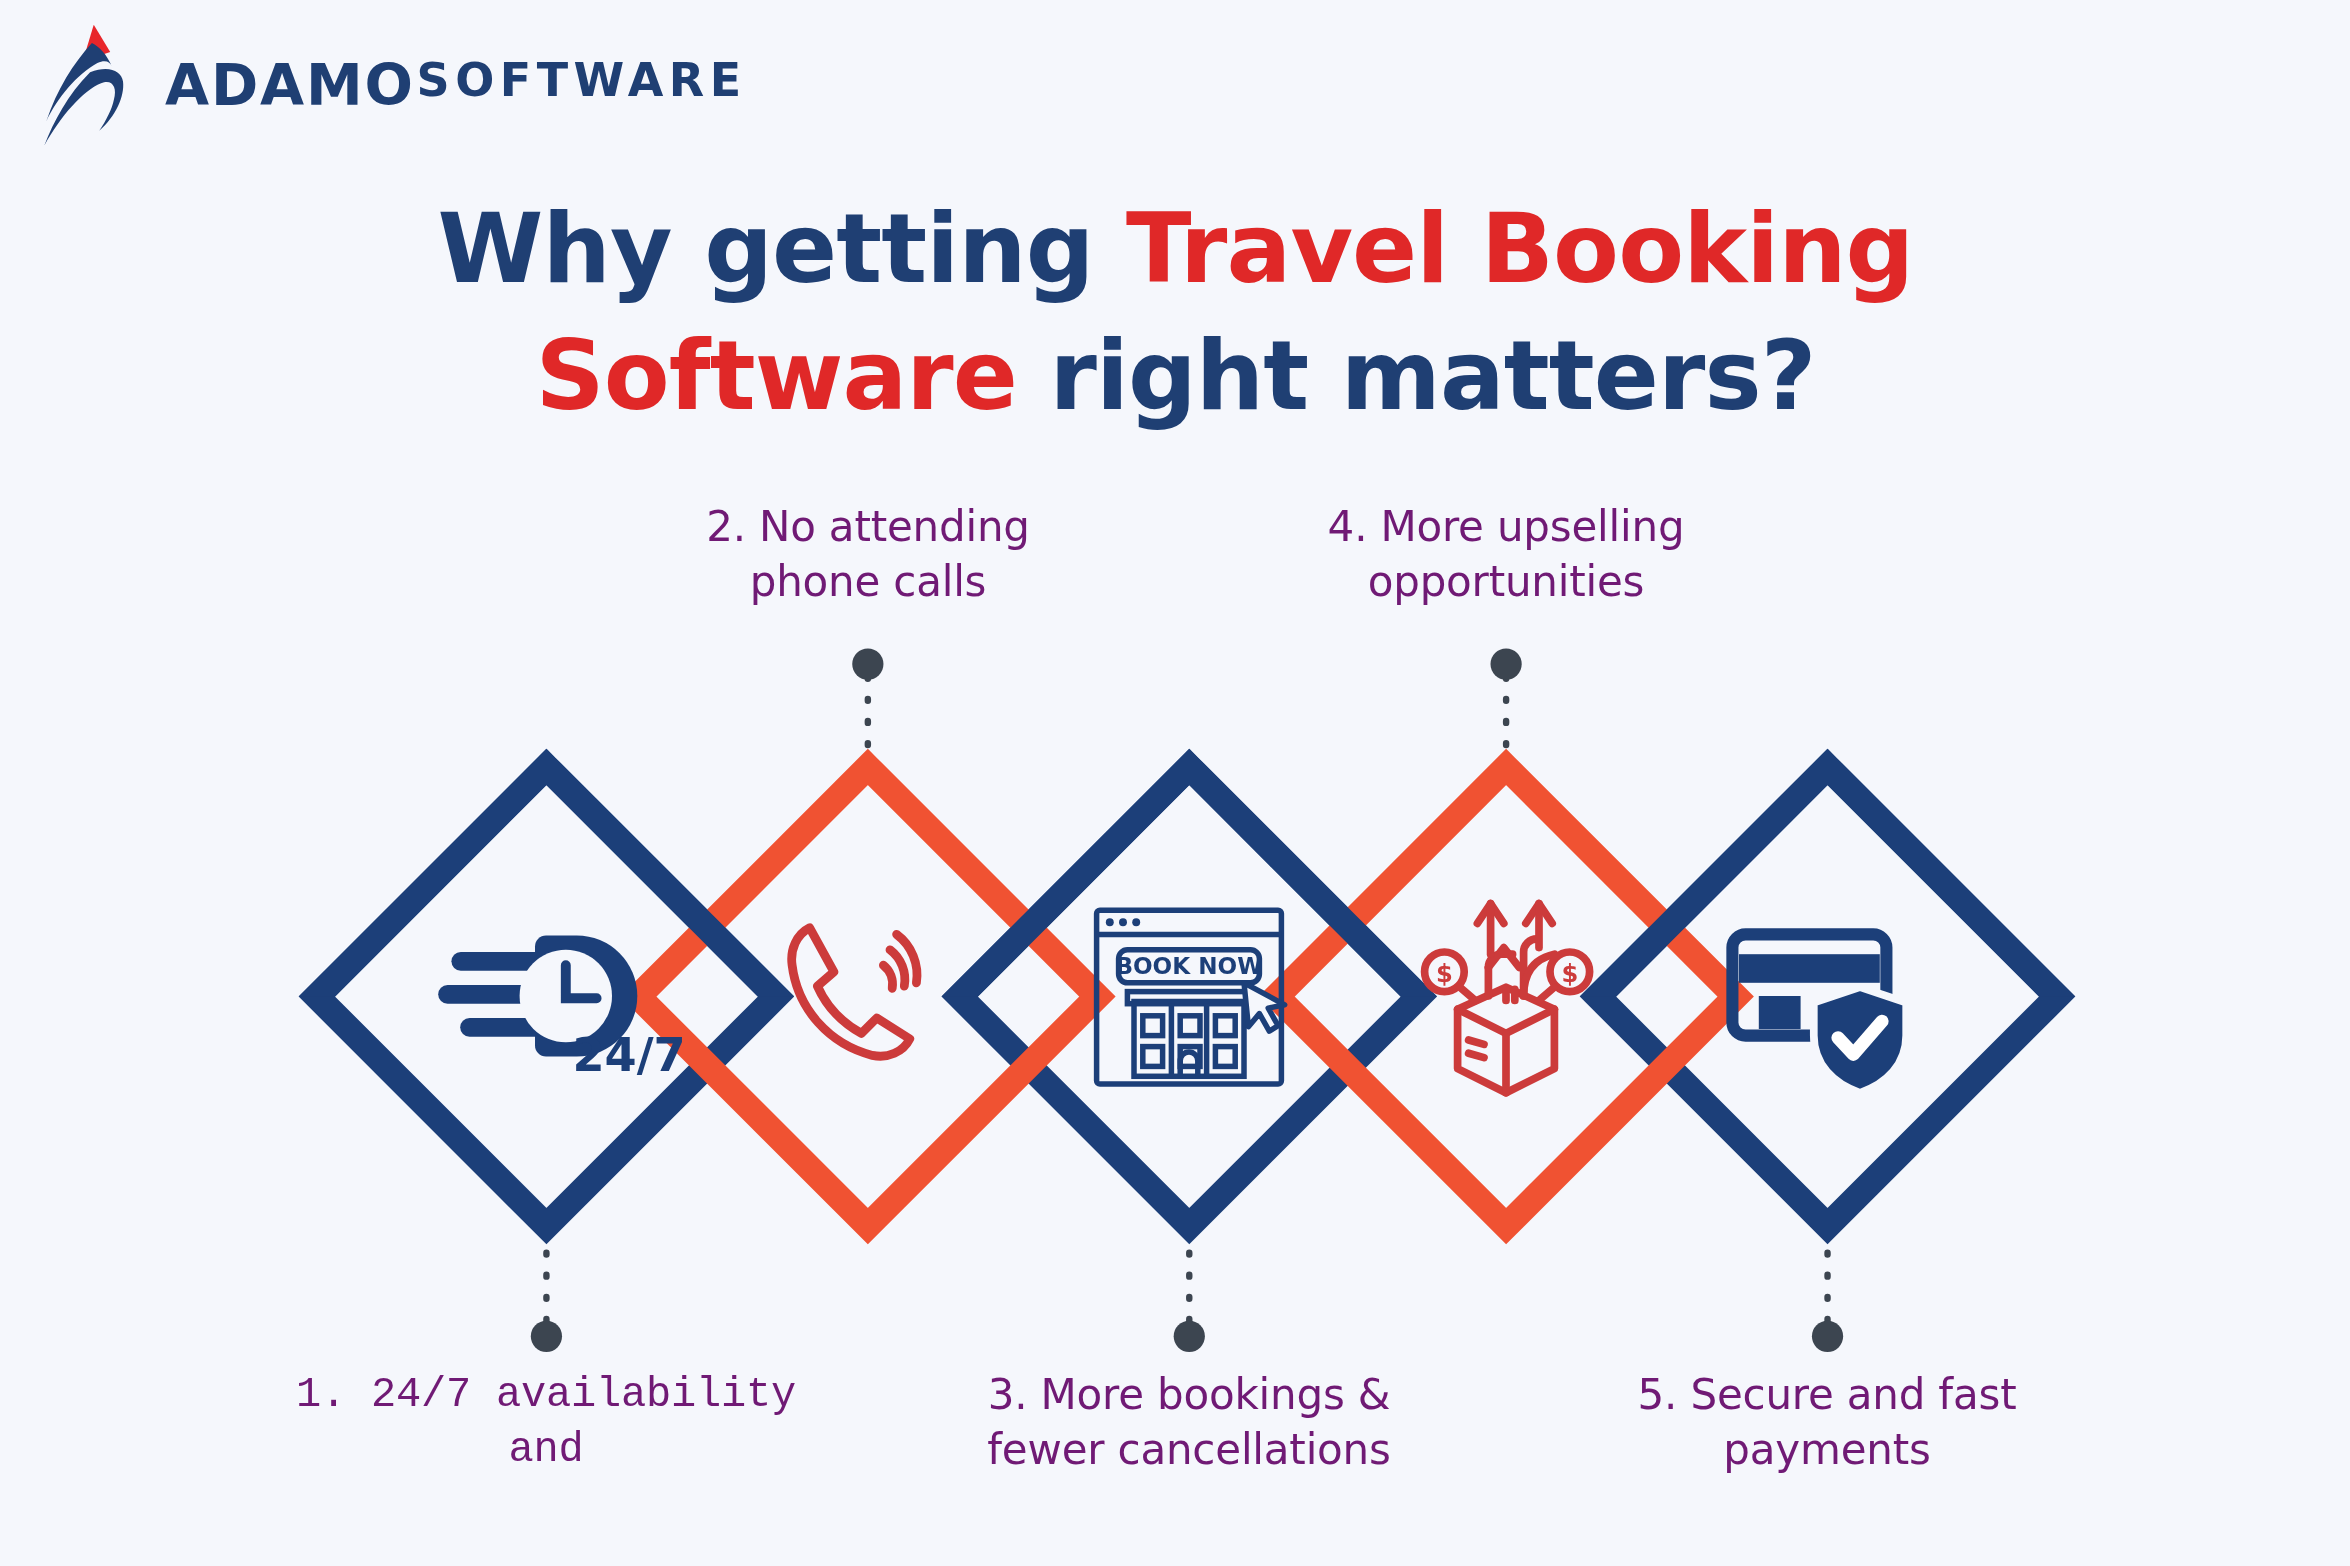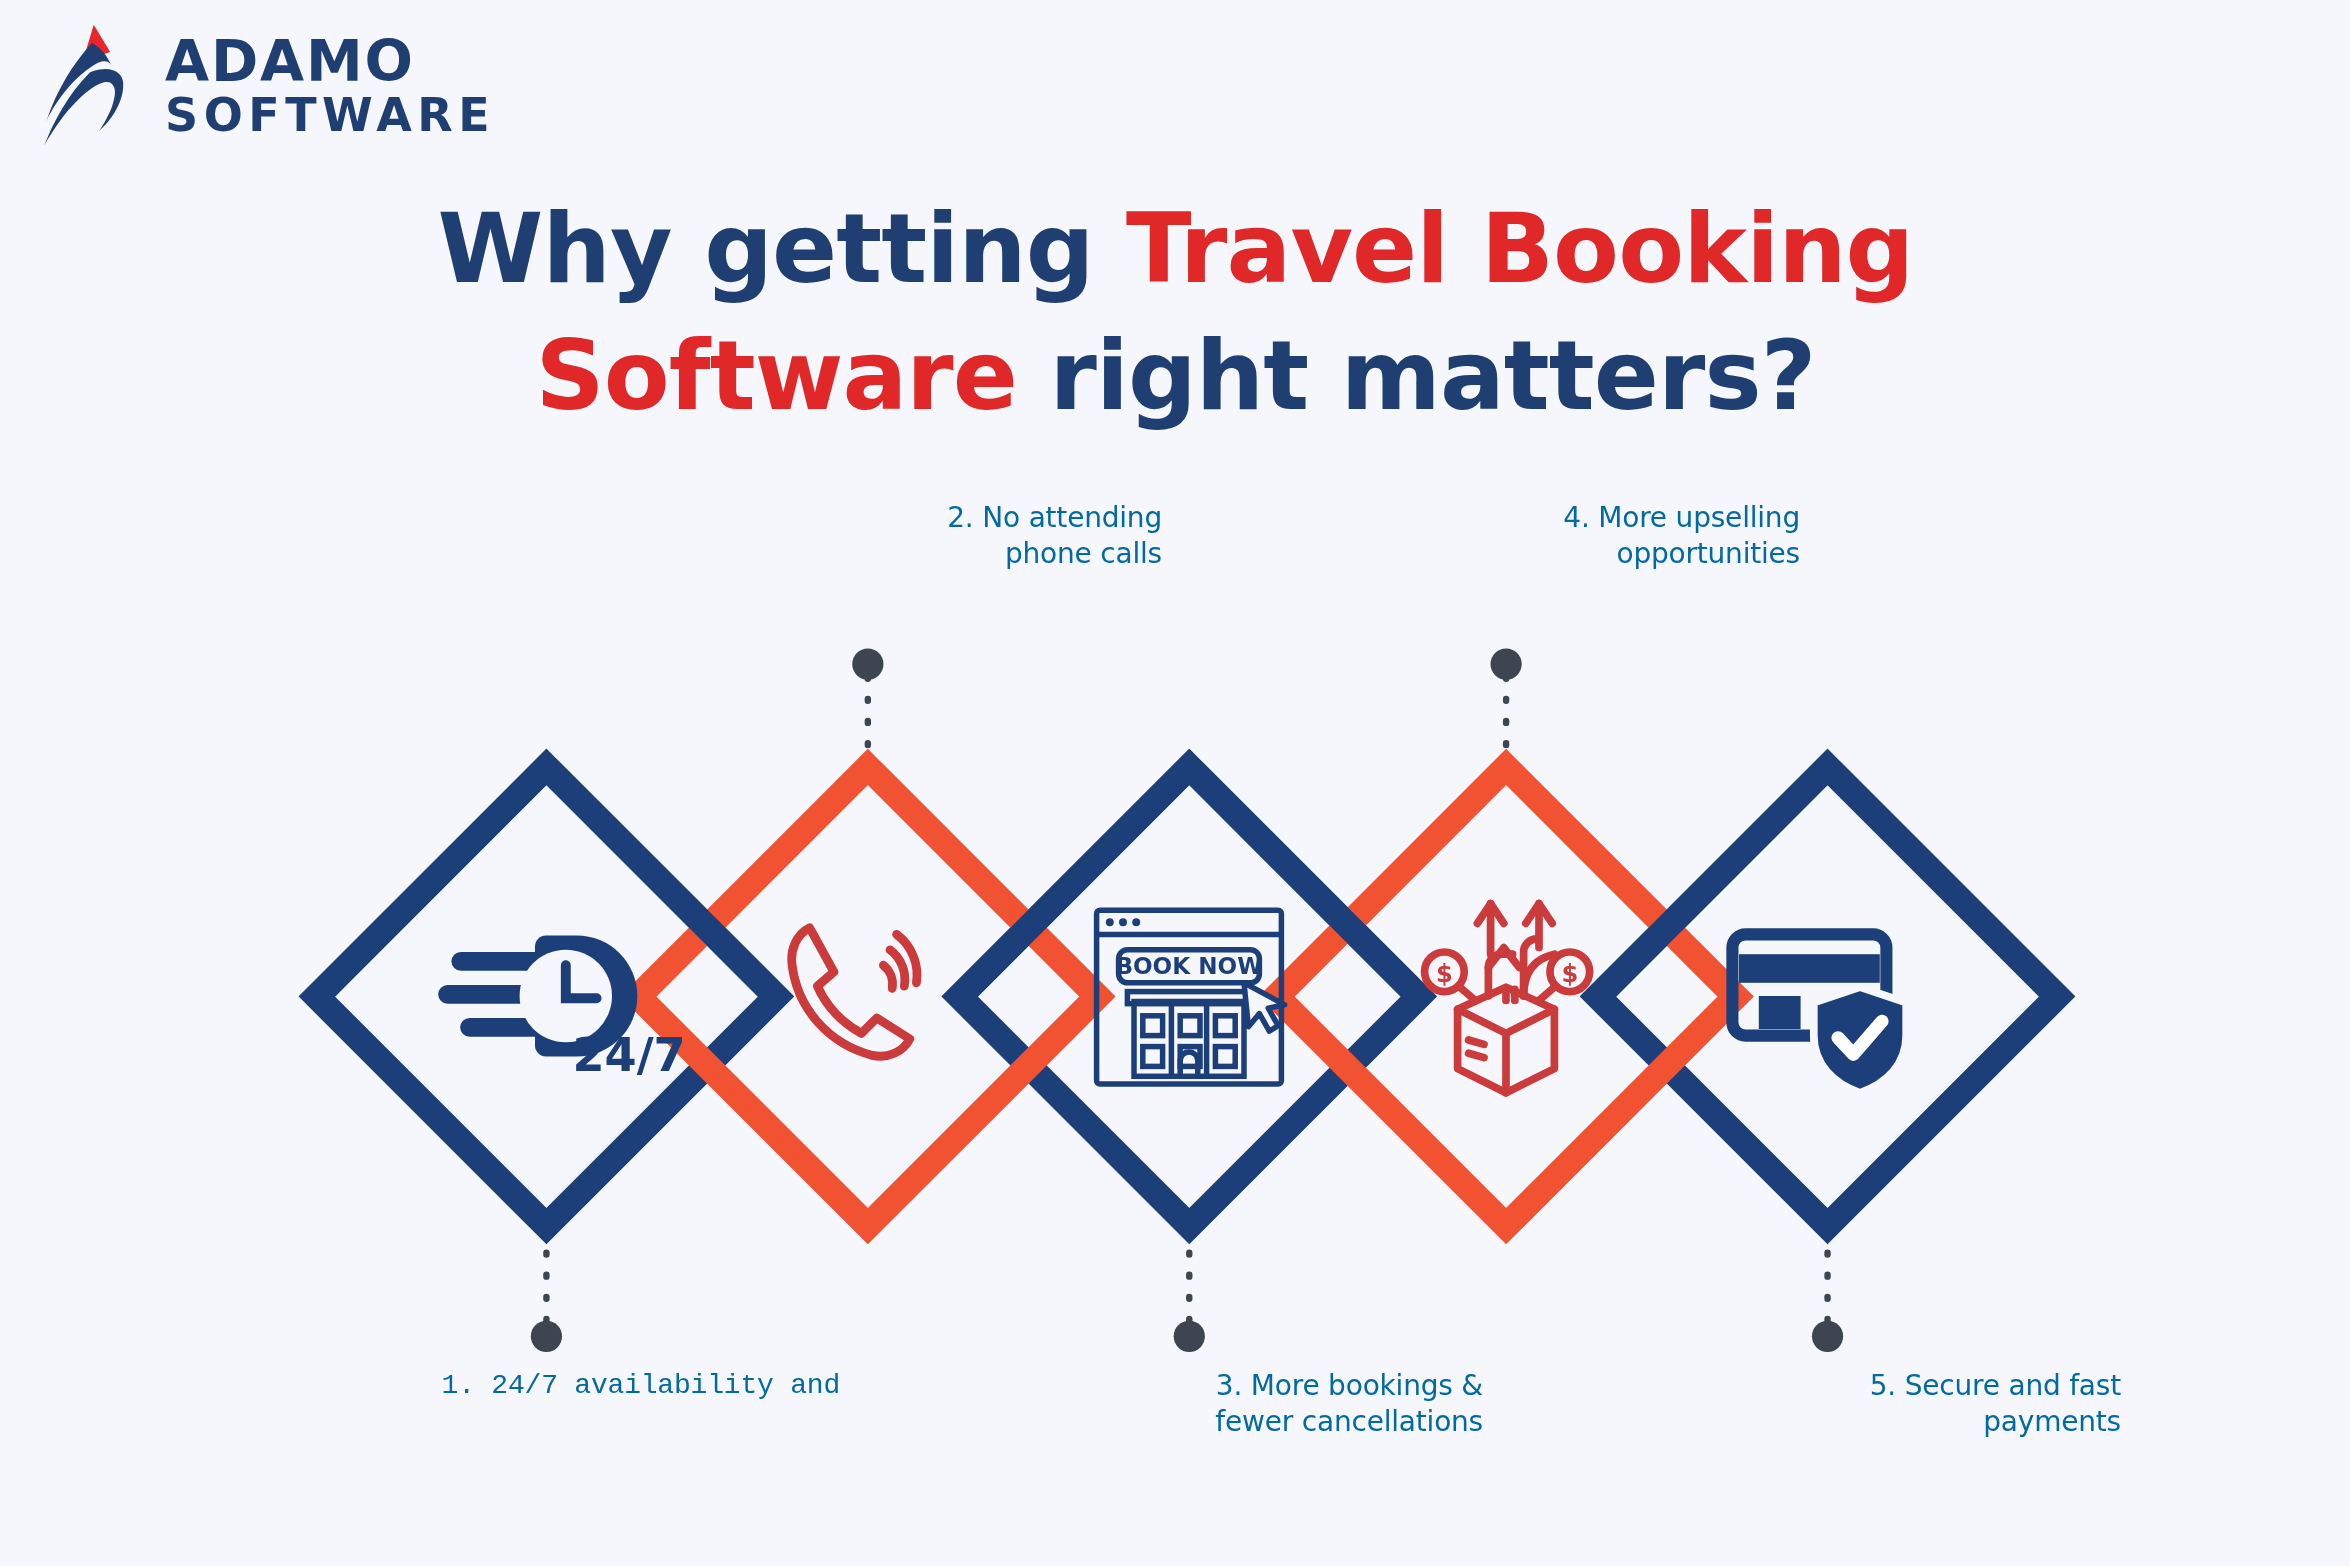--- a/index.html
+++ b/index.html
@@ -12,21 +12,21 @@
   }
 
   
   #logo {
     position:absolute;
     left:37px; top:16.5px;
     width:478px; height:138px;
     display:flex; align-items:center; gap:20px;
   }
   #logo-mark { width:108px; height:129px; flex:0 0 auto; }
-  #logo-words { display:flex; flex-direction:column; justify-content:center; gap:1.8px; }
+  #logo-words { display:flex; flex-direction:row; justify-content:center; gap:1.8px; }
   .logo-line { font-weight:bold; letter-spacing:0.9px; line-height:1; color:#1F3F73; }
   #logo-adamo { font-size:57px; letter-spacing:1.8px; }
   #logo-software { font-size:46px; letter-spacing:5.5px; }
 
   
   #title {
     position:absolute;
     left:0; top:170px;
     width:2351px;
     text-align:center;
@@ -54,24 +54,24 @@
     width:220px; height:220px;
     transform:translate(-50%,-50%);
     display:flex; align-items:center; justify-content:center;
   }
   .icon-slot svg { width:100%; height:100%; overflow:visible; }
 
   
   .callout {
     position:absolute;
     width:588px;
-    text-align:right;
+    text-align:center;
     transform:translateX(-50%);
-    color:#0369a1;
-    font-size:28px;
+    color:#701a75;
+    font-size:42px;
     line-height:1.30;
     letter-spacing:-0.2px;
   }
   .callout-top { bottom:auto; }
 </style>
 </head>
 <body>
 
 <div id="logo">
   <div id="logo-mark">

